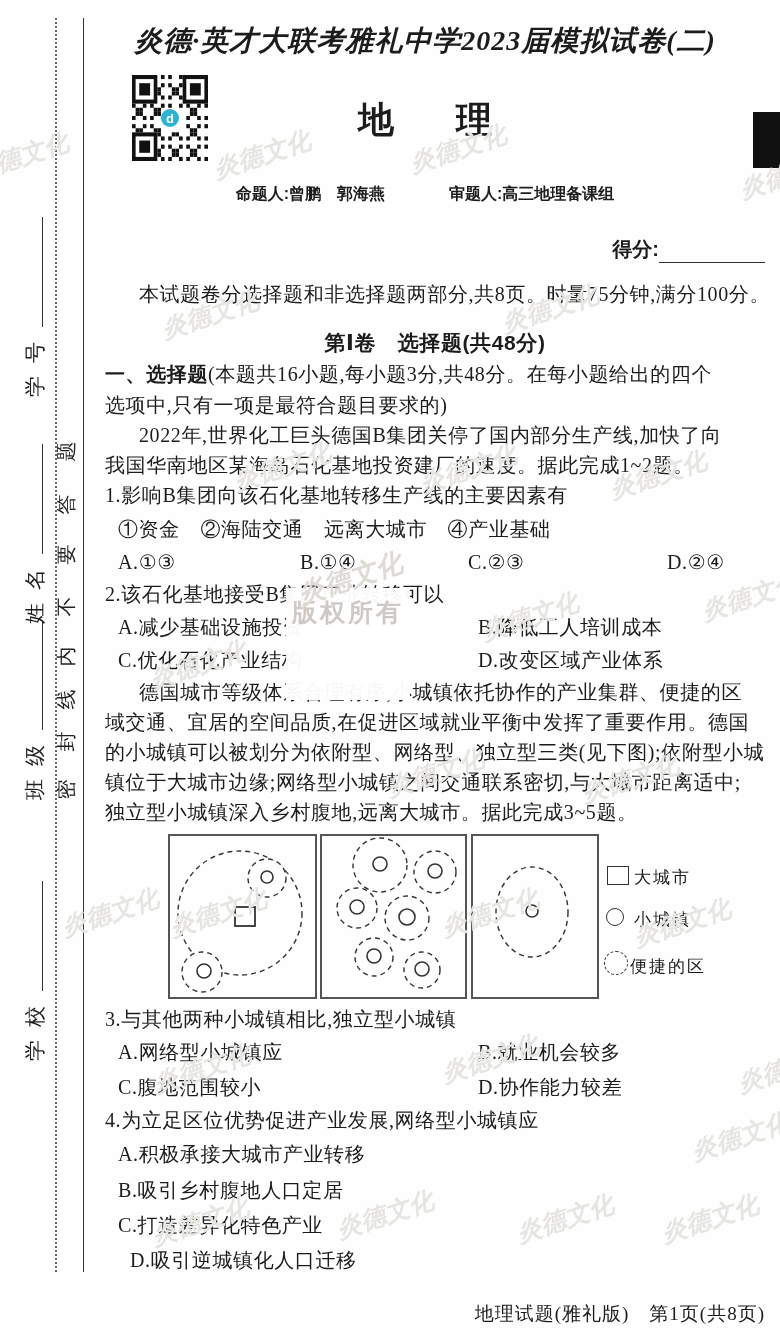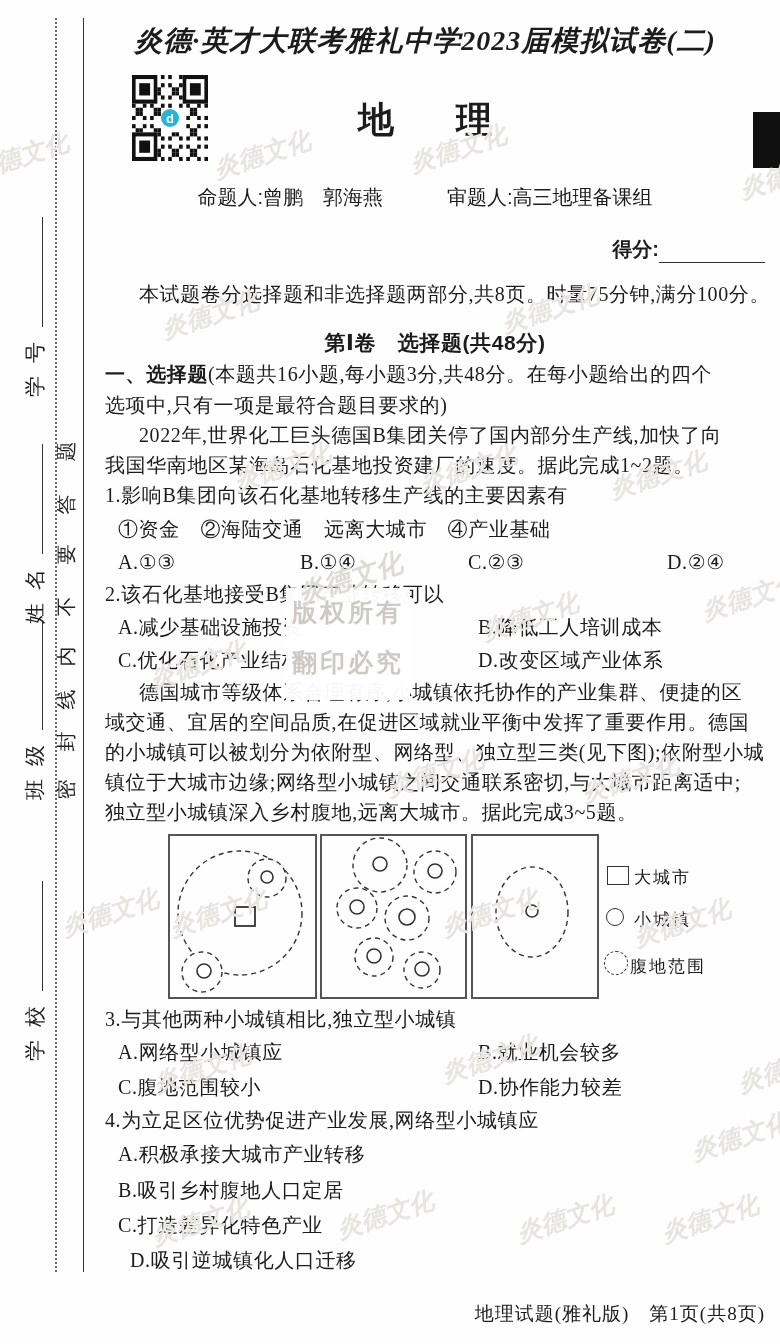--- a/index.html
+++ b/index.html
@@ -17,21 +17,21 @@
   .f0{left:-57px;top:292px;} .f1{left:-57px;top:519px;}
   .f2{left:-57px;top:695px;} .f3{left:-57px;top:956px;}
   .sealchar{position:absolute;left:53px;width:26px;text-align:center;
             transform:rotate(-90deg);font-size:20px;color:#222;}
   
   .exam-title{left:85px;top:22px;width:680px;text-align:center;font-size:28px;
               font-weight:bold;font-style:italic;letter-spacing:1px;}
   .subject{left:85px;top:96px;width:680px;text-align:center;font-size:36px;
            font-weight:bold;letter-spacing:26px;text-indent:26px;}
   .setters{left:85px;top:184px;width:680px;display:flex;justify-content:center;
-           gap:64px;font-size:20px;font-weight:normal;}
+           gap:64px;font-size:16px;font-weight:bold;}
   .score{top:236px;right:15px;display:flex;align-items:flex-end;font-size:20px;font-weight:bold;}
   .score .blank{display:inline-block;width:106px;border-bottom:1.6px solid #333;height:22px;}
   .blacktab{left:753px;top:112px;width:27px;height:56px;background:#101010;}
   
   .qr{left:132px;top:75px;width:76px;height:86px;}
   .qr svg{display:block;}
   
   .ln{position:absolute;left:105px;width:660px;font-size:20px;white-space:nowrap;
       letter-spacing:0.6px;line-height:26px;}
   .ind{left:139px;}
@@ -269,21 +269,21 @@
     <ellipse cx="364" cy="79" rx="36" ry="45" stroke-width="1.4" stroke-dasharray="5 4"></ellipse>
     <circle cx="364" cy="78" r="6" stroke-width="1.6"></circle>
   </svg>
 </div>
 
 <div class="abs legend-sym" style="left:607px;top:866px;width:20px;height:17px"></div>
 <div class="abs legend-label" style="left:634px;top:866px">大城市</div>
 <div class="abs legend-sym" style="left:606px;top:908px;width:16px;height:16px;border-radius:50%"></div>
 <div class="abs legend-label" style="left:634px;top:908px">小城镇</div>
 <div class="abs legend-sym" style="left:604px;top:951px;width:22px;height:22px;border-radius:50%;border-style:dashed"></div>
-<div class="abs legend-label" style="left:630px;top:955px">腹地范围</div>
+<div class="abs legend-label" style="left:630px;top:955px">便捷的区</div>
 
 <div class="ln" style="top:1006px">3.与其他两种小城镇相比,独立型小城镇</div>
 <div class="ln opt4" style="top:1039px;left:0">
   <span style="left:118px">A.网络型小城镇应</span>
   <span style="left:478px">B.就业机会较多</span>
 </div>
 <div class="ln opt4" style="top:1074px;left:0">
   <span style="left:118px">C.腹地范围较小</span>
   <span style="left:478px">D.协作能力较差</span>
 </div>
@@ -318,16 +318,15 @@
     <div class="wm" style="left: 150px; top: 1205px;">炎德文化</div>
     <div class="wm" style="left: 335px; top: 1198px;">炎德文化</div>
     <div class="wm" style="left: 515px; top: 1202px;">炎德文化</div>
     <div class="wm" style="left: 660px; top: 1202px;">炎德文化</div>
     <div class="wm" style="left: 700px; top: 580px;">炎德文化</div>
     <div class="wm" style="left: 690px; top: 1120px;">炎德文化</div>
   </div>
 <div class="abs wm wmtop">炎德文化</div>
 <div class="abs wmbox">
   <div>版权所有</div>
-  <div>翻印必究</div>
 </div>
 
 <div class="abs footer">地理试题(雅礼版)　第1页(共8页)</div>
 
 </body></html>

